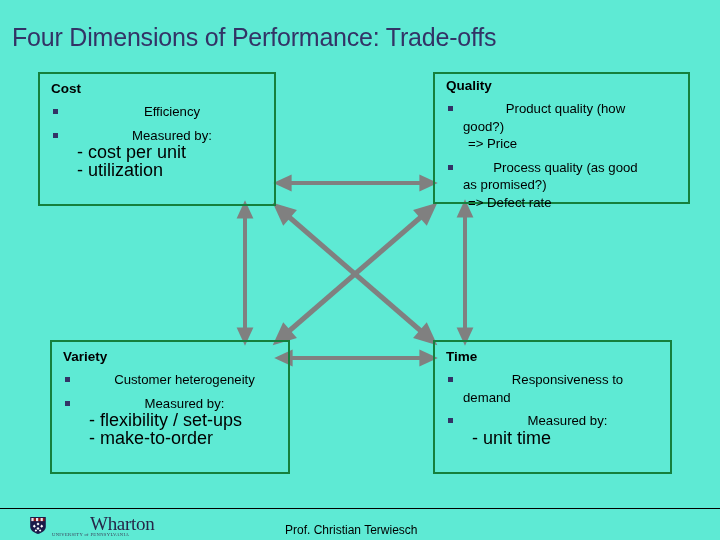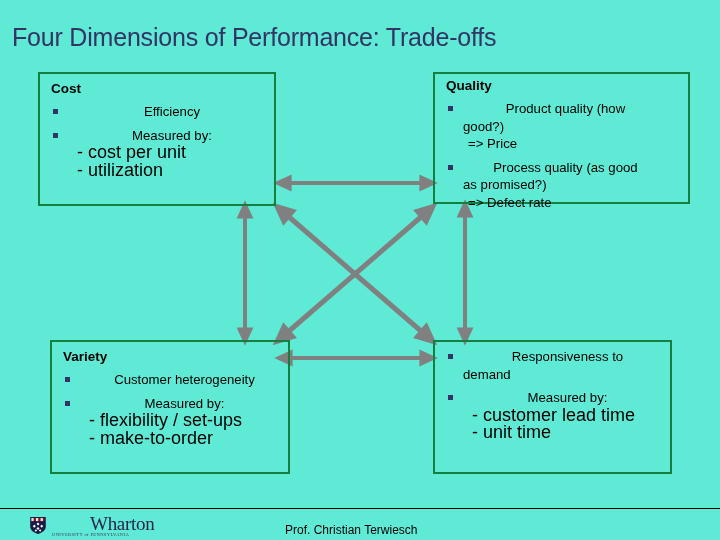--- a/index.html
+++ b/index.html
@@ -250,31 +250,31 @@
             <span class="sub-line">- flexibility / set-ups</span>
             <span class="sub-line">- make-to-order</span>
           </span>
         </li>
       </ul>
     </div>
   </div>
 
   <div class="dim-box" id="box-time">
     <div class="box-inner">
+      <div class="box-heading">Time</div>
       <ul class="bullets">
         <li>
           <span class="sq-bullet"></span>
           <span class="bullet-text">Responsiveness to</span>
           <span class="cont-line">demand</span>
         </li>
         <li>
           <span class="sq-bullet"></span>
           <span class="bullet-text">Measured by:</span>
           <span class="sub-lines">
-            <span class="sub-line">-  customer lead time</span>
             <span class="sub-line">-  unit time</span>
           </span>
         </li>
       </ul>
     </div>
   </div>
 
   <div id="footer-rule"></div>
 
   <div id="wharton-logo">

